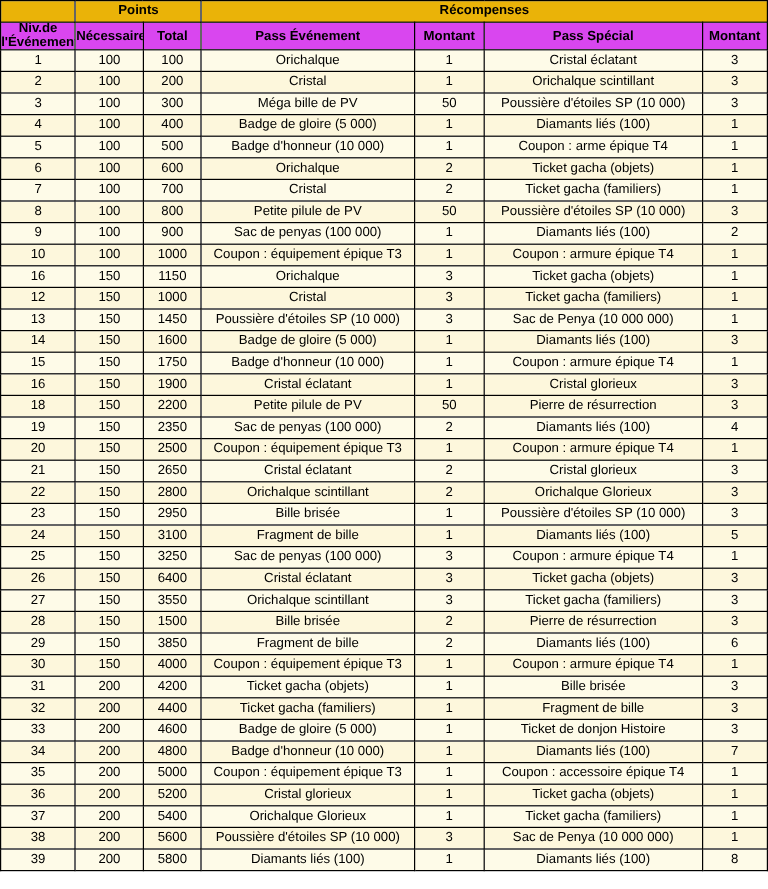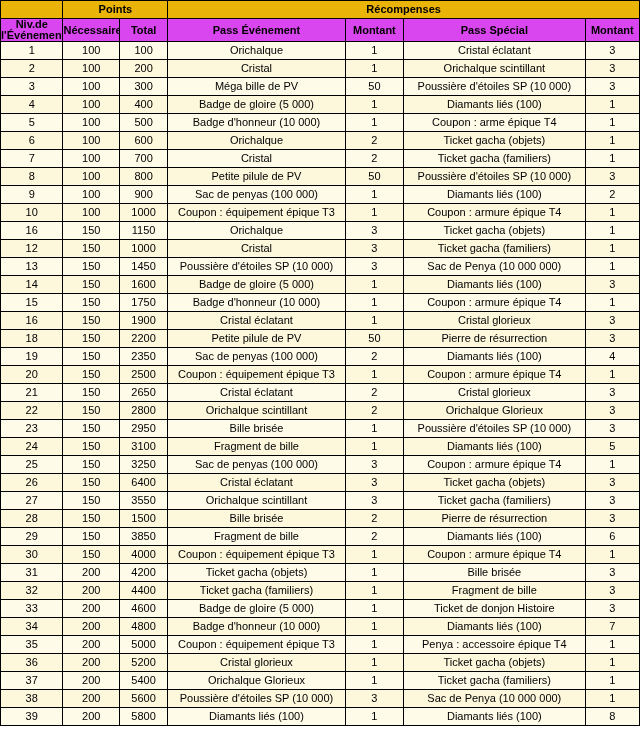--- a/index.html
+++ b/index.html
@@ -388,21 +388,21 @@
         <td>1</td>
         <td>Diamants liés (100)</td>
         <td>7</td>
       </tr>
       <tr>
         <td>35</td>
         <td>200</td>
         <td>5000</td>
         <td>Coupon : équipement épique T3</td>
         <td>1</td>
-        <td>Penya : accessoire épique T4</td>
+        <td>Coupon : accessoire épique T4</td>
         <td>1</td>
       </tr>
       <tr class="alt">
         <td>36</td>
         <td>200</td>
         <td>5200</td>
         <td>Cristal glorieux</td>
         <td>1</td>
         <td>Ticket gacha (objets)</td>
         <td>1</td>

